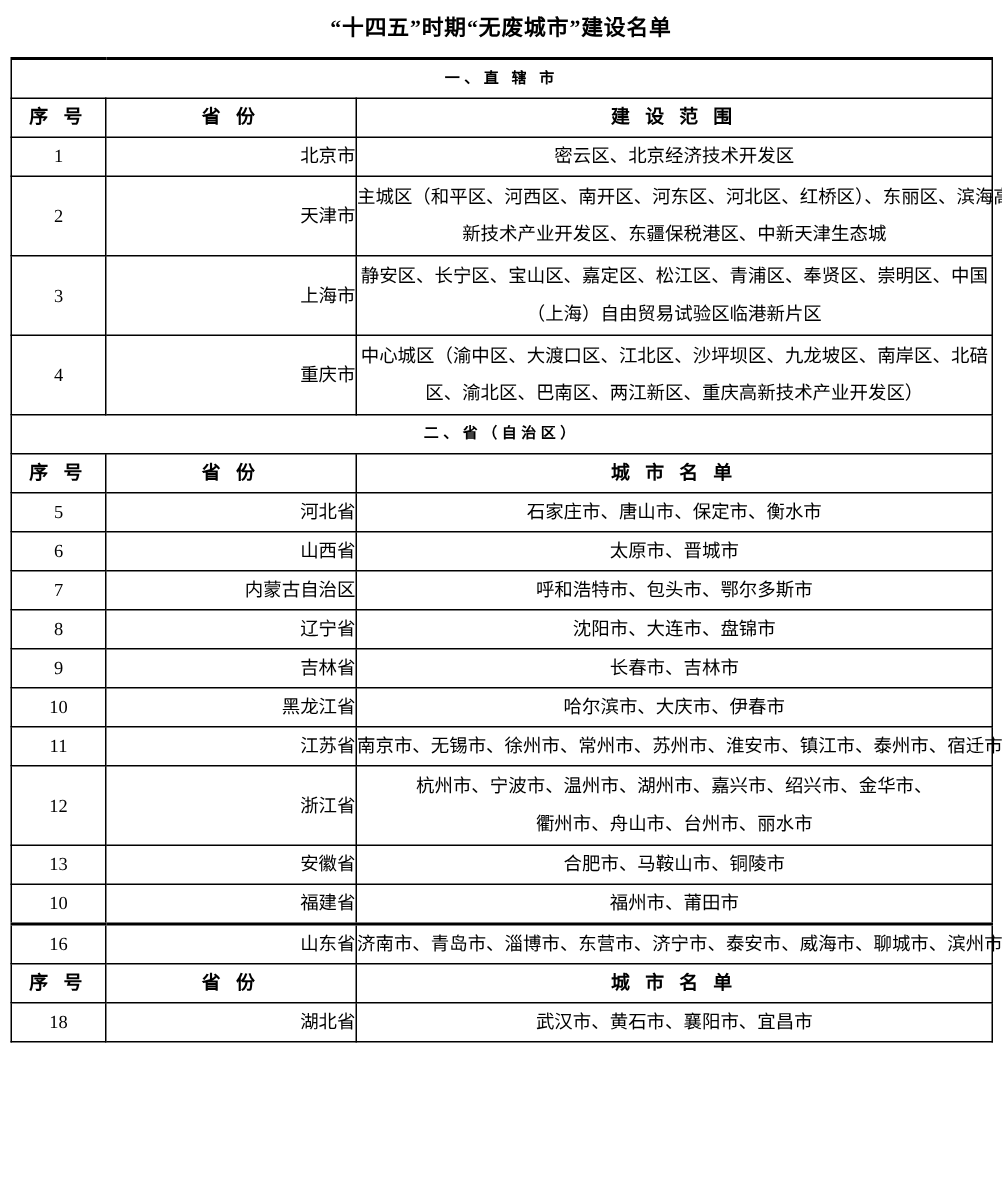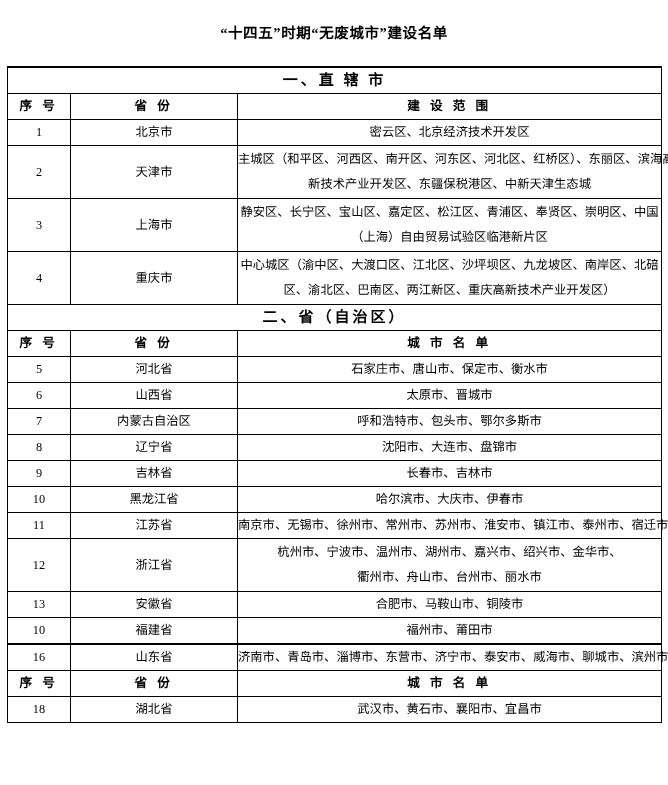--- a/index.html
+++ b/index.html
@@ -22,21 +22,21 @@
     height: 785px;
     box-sizing: border-box;
   }
   .doc-title {
     text-align: center;
     font-size: 14.5px;
     font-weight: bold;
     letter-spacing: 0.6px;
     line-height: 30px;
     height: 30px;
-    margin: 18px;
+    margin: 4px;
     padding: 0;
     font-family: "Liberation Serif", "DejaVu Serif", serif;
   }
   table.listing {
     border-collapse: collapse;
     table-layout: fixed;
     width: 654px;
     margin: 0 0 0 7px;
     font-size: 12.3px;
   }
@@ -50,36 +50,36 @@
     vertical-align: middle;
     line-height: 25px;
   }
 
   
   td.section {
     text-align: center;
     font-weight: bold;
     letter-spacing: 3px;
     height: 25px;
-    font-size: 15px;
+    font-size: 10px;
   }
   
   td.colhead {
     text-align: center;
     font-weight: bold;
     letter-spacing: 3.5px;
     height: 25px;
     font-size: 12.6px;
   }
   td.idx {
     text-align: center;
     height: 25px;
   }
   td.prov {
-    text-align: center;
+    text-align: right;
     height: 25px;
   }
   td.scope {
     text-align: center;
     padding: 0 4px 0 6px;
     height: 25px;
   }
   
   tr.tall td { line-height: 25px; height: 50px; }
   tr.tall td.scope { padding-top: 1px; padding-bottom: 1px; }

